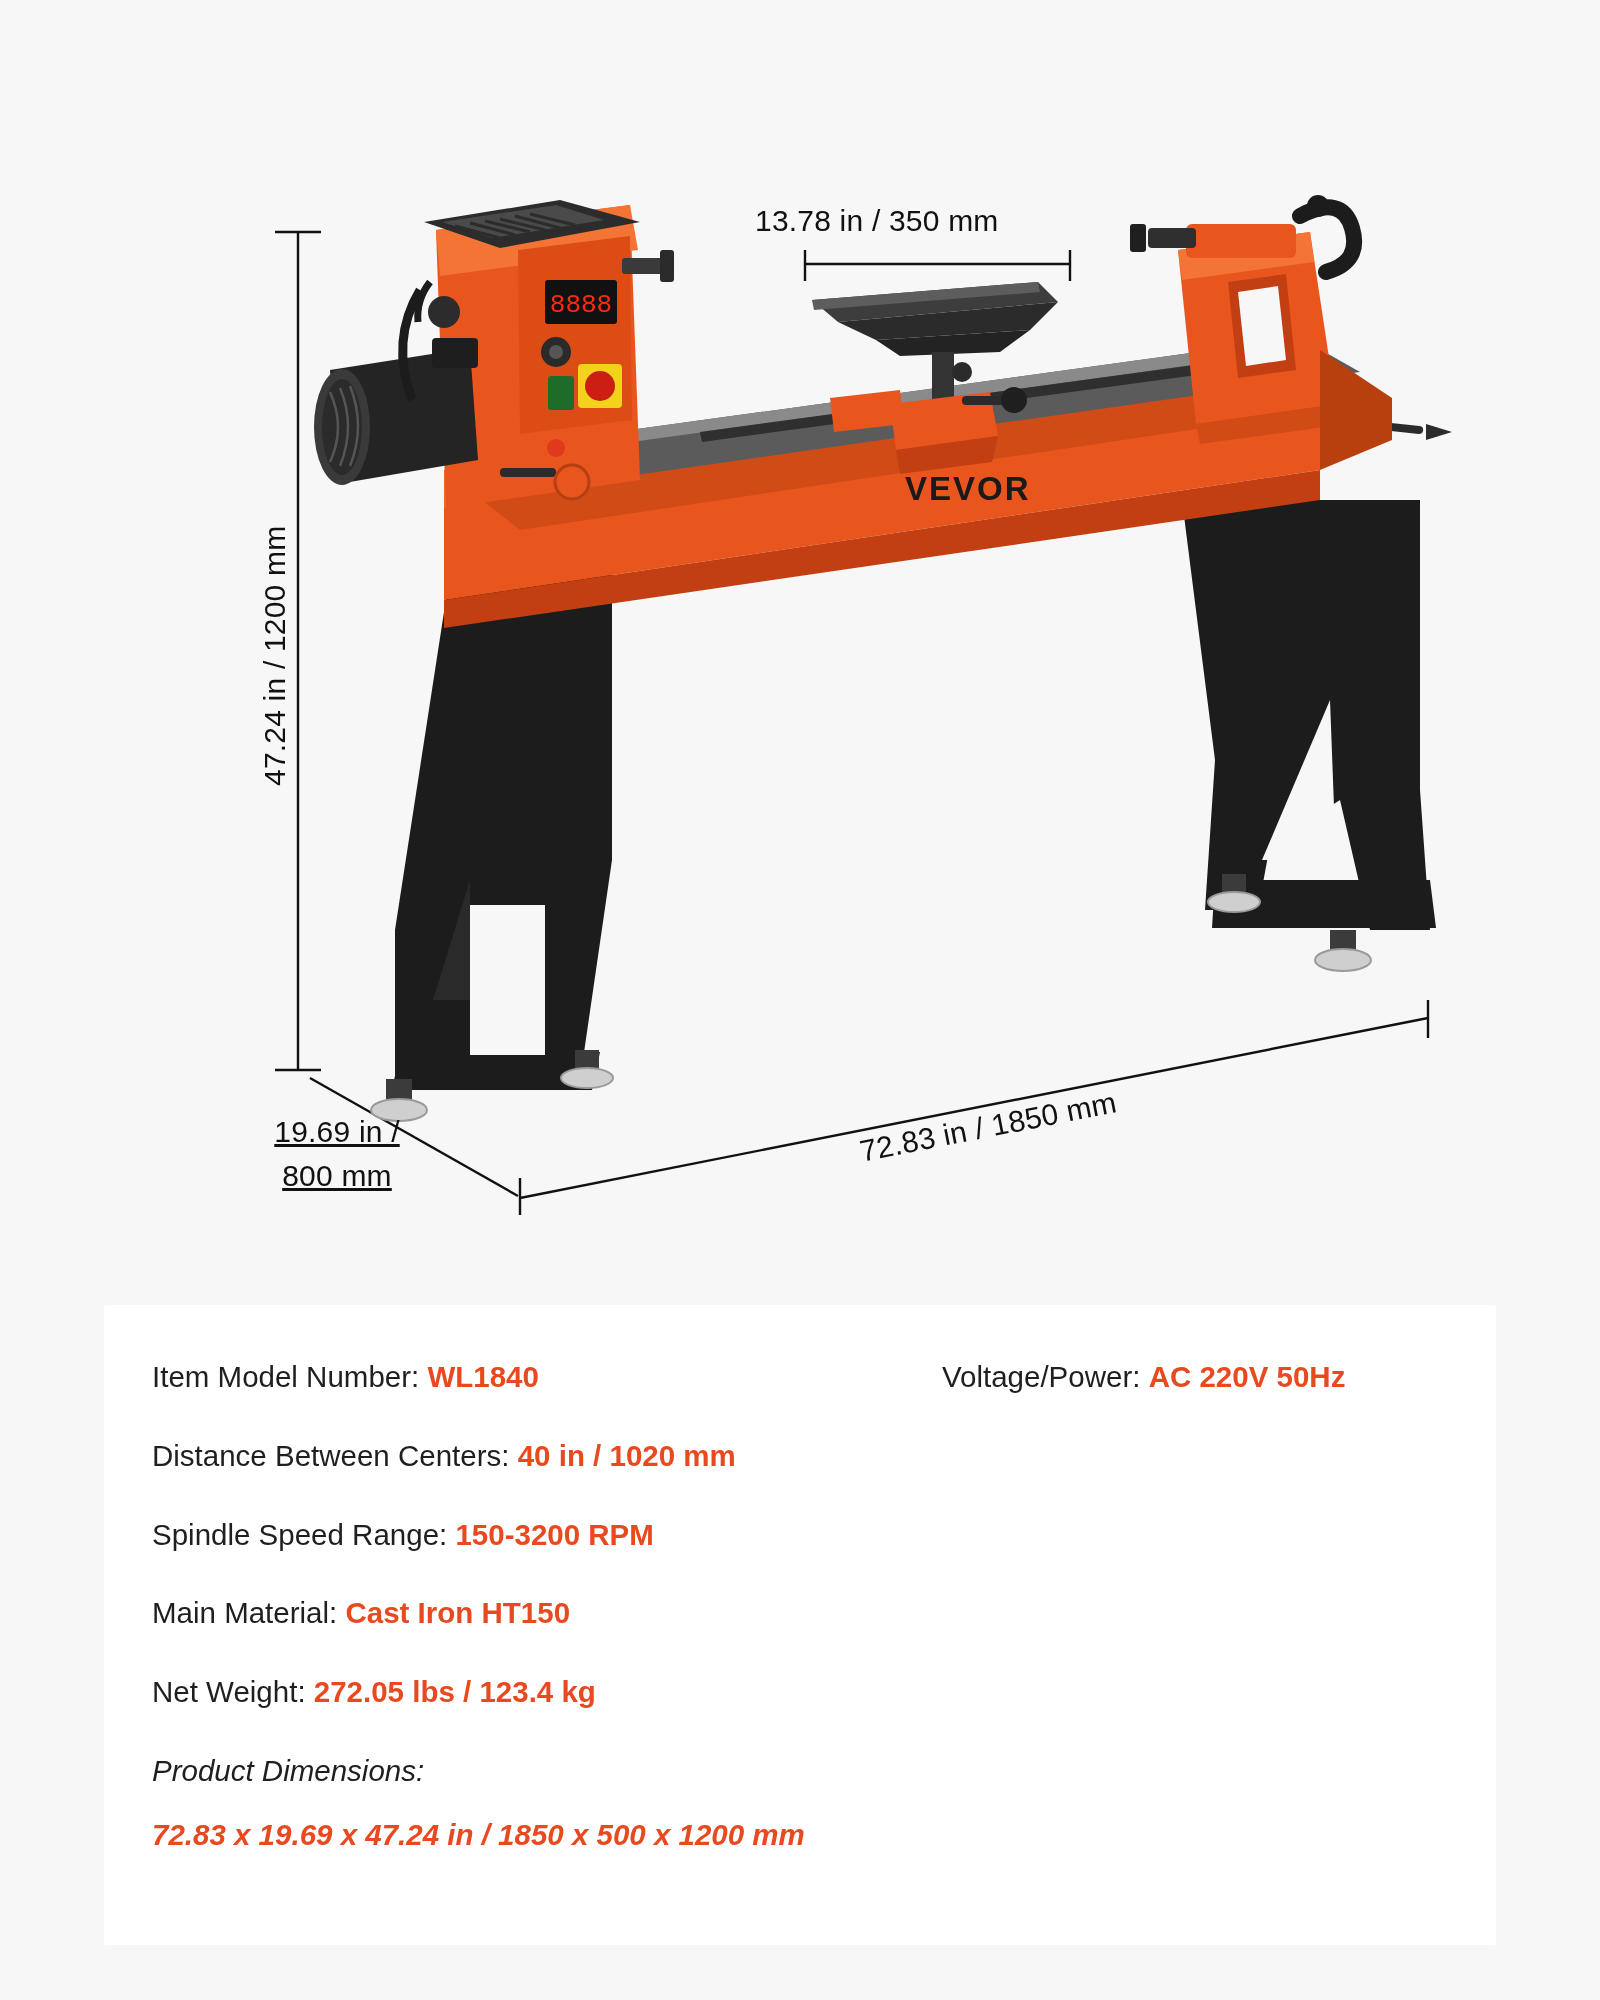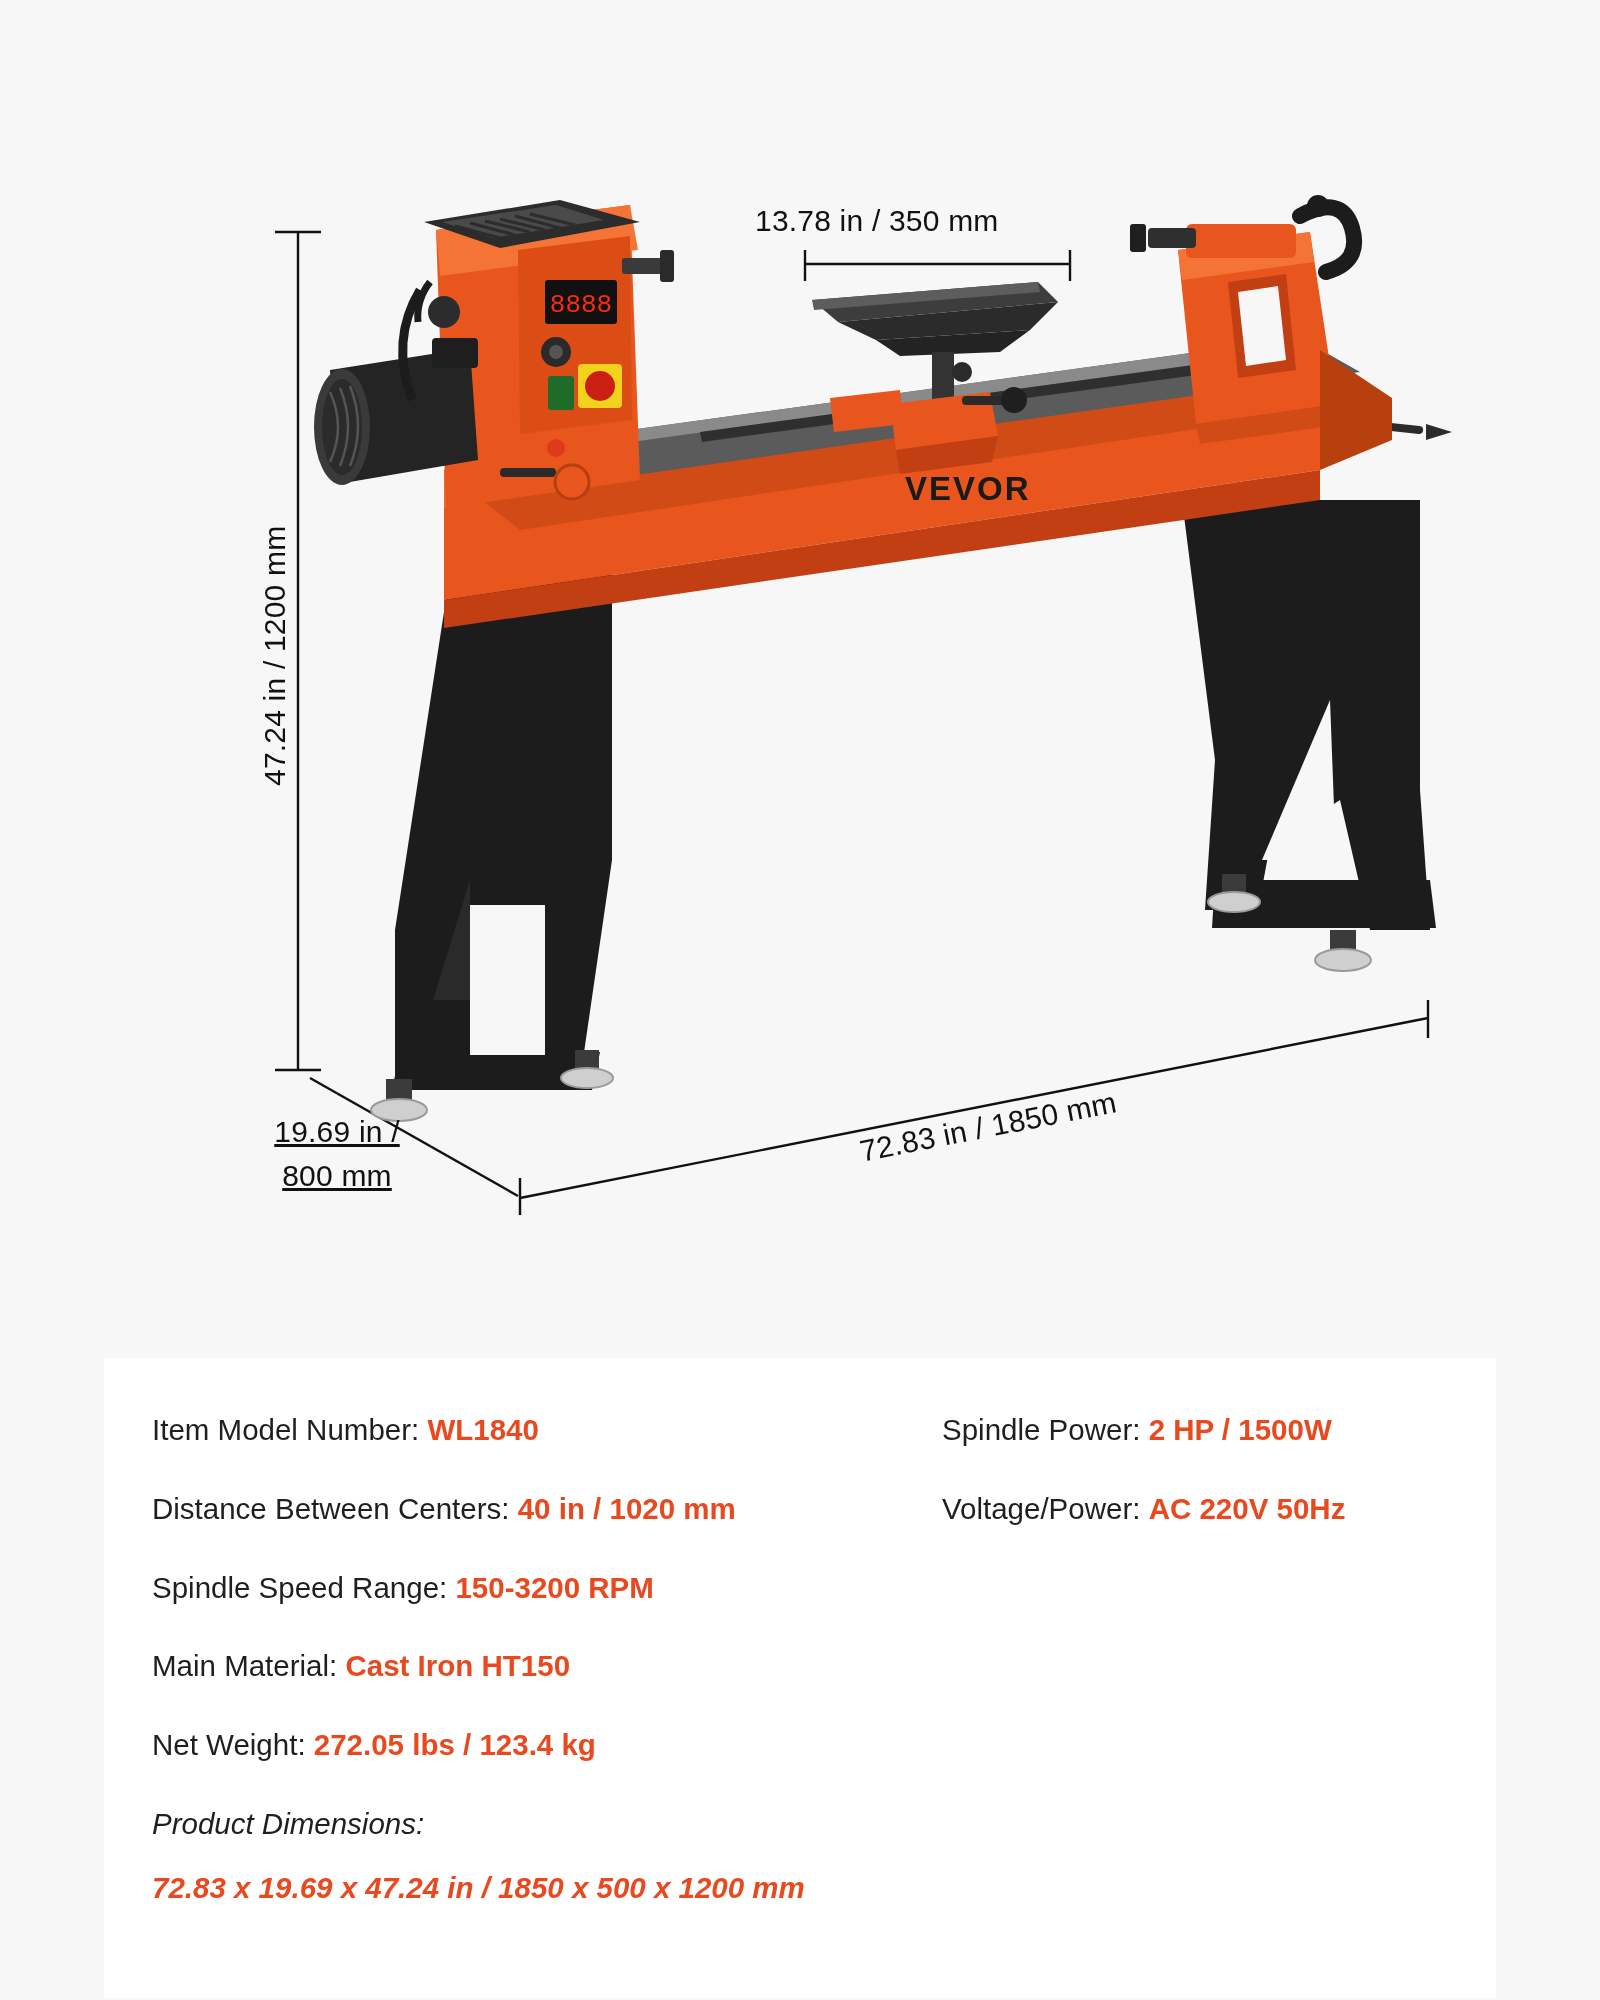--- a/index.html
+++ b/index.html
@@ -33,21 +33,21 @@
   .dim-label.vertical {
     transform-origin: 0 0;
     transform: rotate(-90deg);
   }
   .dim-label.two-line { line-height: 1.45; text-align: center; white-space: normal; }
 
   
   #spec-card {
     position: absolute;
     left: 104px;
-    top: 1358px;
+    top: 1305px;
     width: 1392px;
     height: 640px;
     background: #ffffff;
     border-radius: 2px;
   }
   .spec-cols {
     display: flex;
     padding: 52px 0 0 0;
   }
   .spec-col { padding-left: 48px; }
@@ -289,24 +289,20 @@
 
       <div class="spec-row stacked">
         <span class="spec-key">Product Dimensions:</span>
         <span class="spec-val">72.83 x 19.69 x 47.24 in / 1850 x 500 x 1200 mm</span>
       </div>
 
     </div>
 
     <div class="spec-col right">
 
-      <div class="spec-row">
-        <span class="spec-key">Spindle Power:</span>
-        <span class="spec-val">2 HP / 1500W</span>
-      </div>
 
       <div class="spec-row">
         <span class="spec-key">Voltage/Power:</span>
         <span class="spec-val">AC 220V 50Hz</span>
       </div>
 
 
     </div>
 
   </div>

